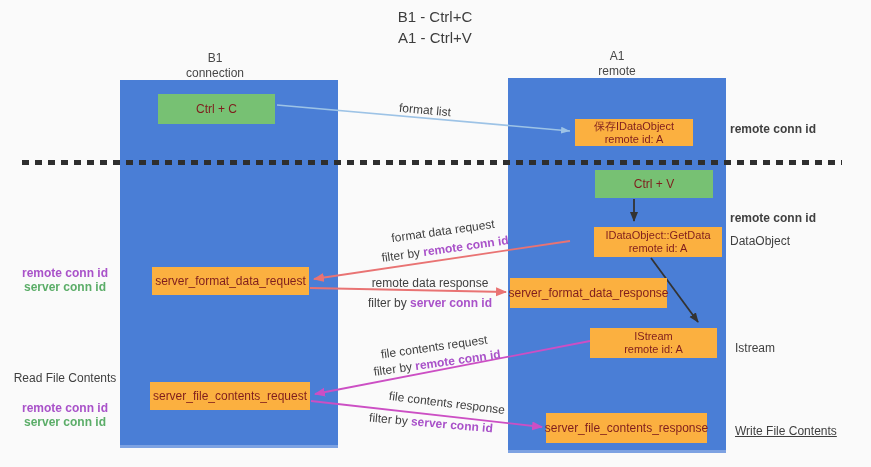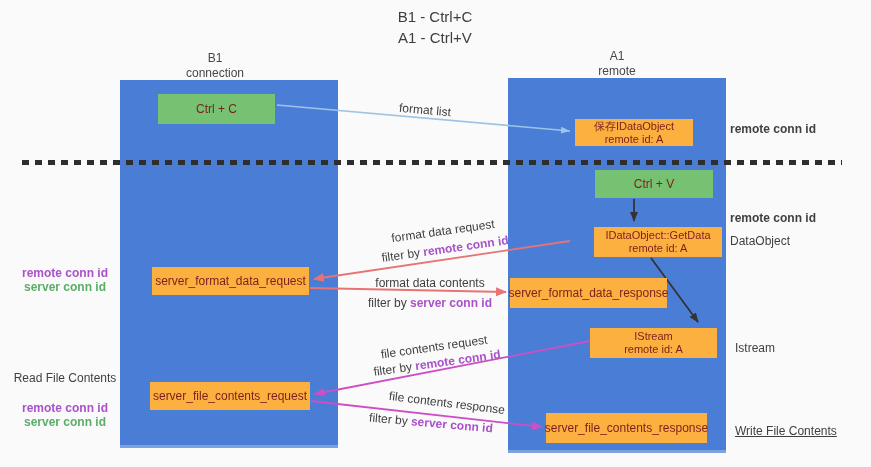--- a/index.html
+++ b/index.html
@@ -138,21 +138,21 @@
     <div>server_file_contents_response</div>
   </div>
 
   <div class="abs midlabel" style="left:425px; top:110px; transform:translate(-50%,-50%) rotate(5deg);">format list</div>
 
   <div class="abs midlabel" style="left:443px; top:231px; transform:translate(-50%,-50%) rotate(-8deg);">format data request</div>
   <div class="abs midlabel" style="left:445px; top:249px; transform:translate(-50%,-50%) rotate(-8deg);">
     <span>filter by </span><span class="purple">remote conn id</span>
   </div>
 
-  <div class="abs midlabel" style="left:430px; top:283px;">format data contents</div>
+  <div class="abs midlabel" style="left:430px; top:283px;">remote data response</div>
   <div class="abs midlabel" style="left:430px; top:303px;">
     <span>filter by </span><span class="purple">server conn id</span>
   </div>
 
   <div class="abs midlabel" style="left:434px; top:347px; transform:translate(-50%,-50%) rotate(-8deg);">file contents request</div>
   <div class="abs midlabel" style="left:437px; top:363px; transform:translate(-50%,-50%) rotate(-8deg);">
     <span>filter by </span><span class="purple">remote conn id</span>
   </div>
 
   <div class="abs midlabel" style="left:447px; top:403px; transform:translate(-50%,-50%) rotate(7deg);">file contents response</div>

